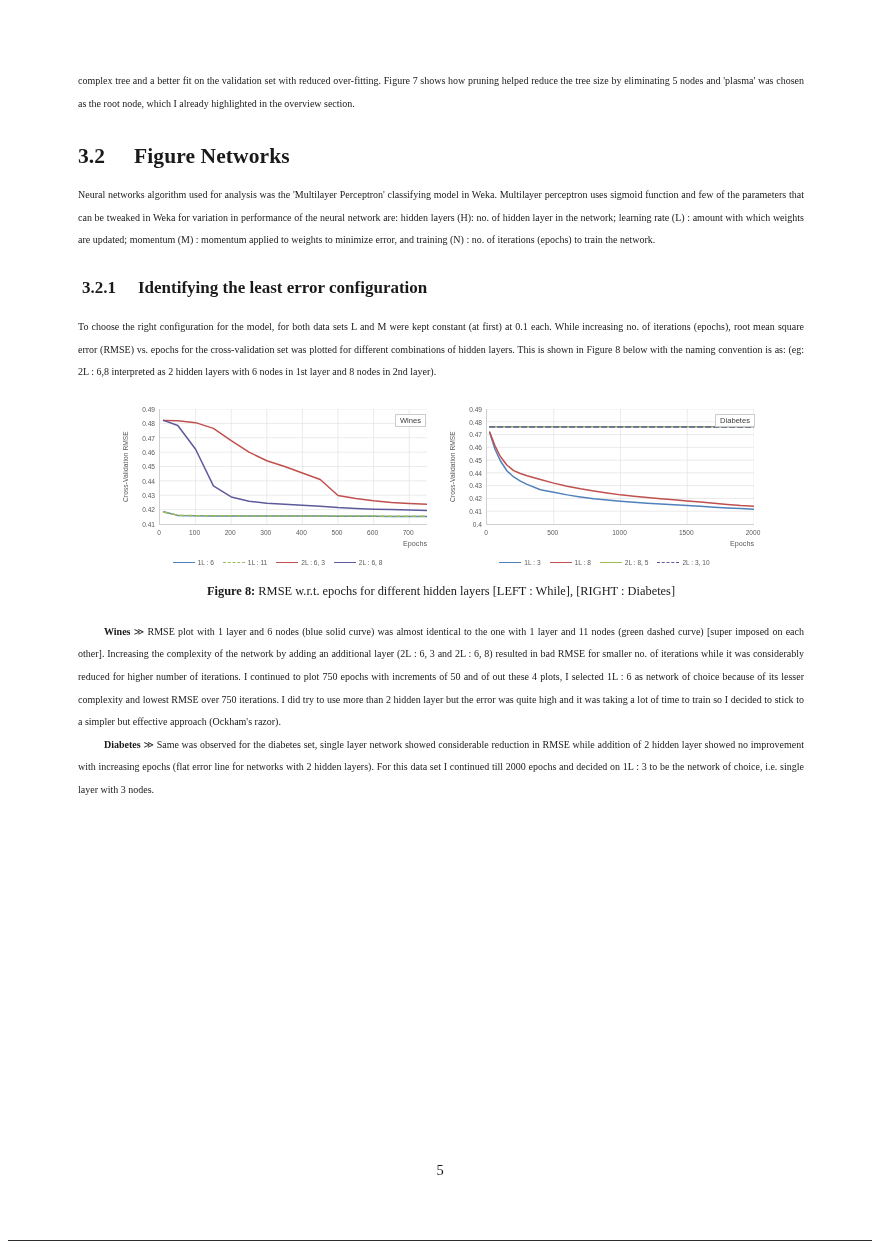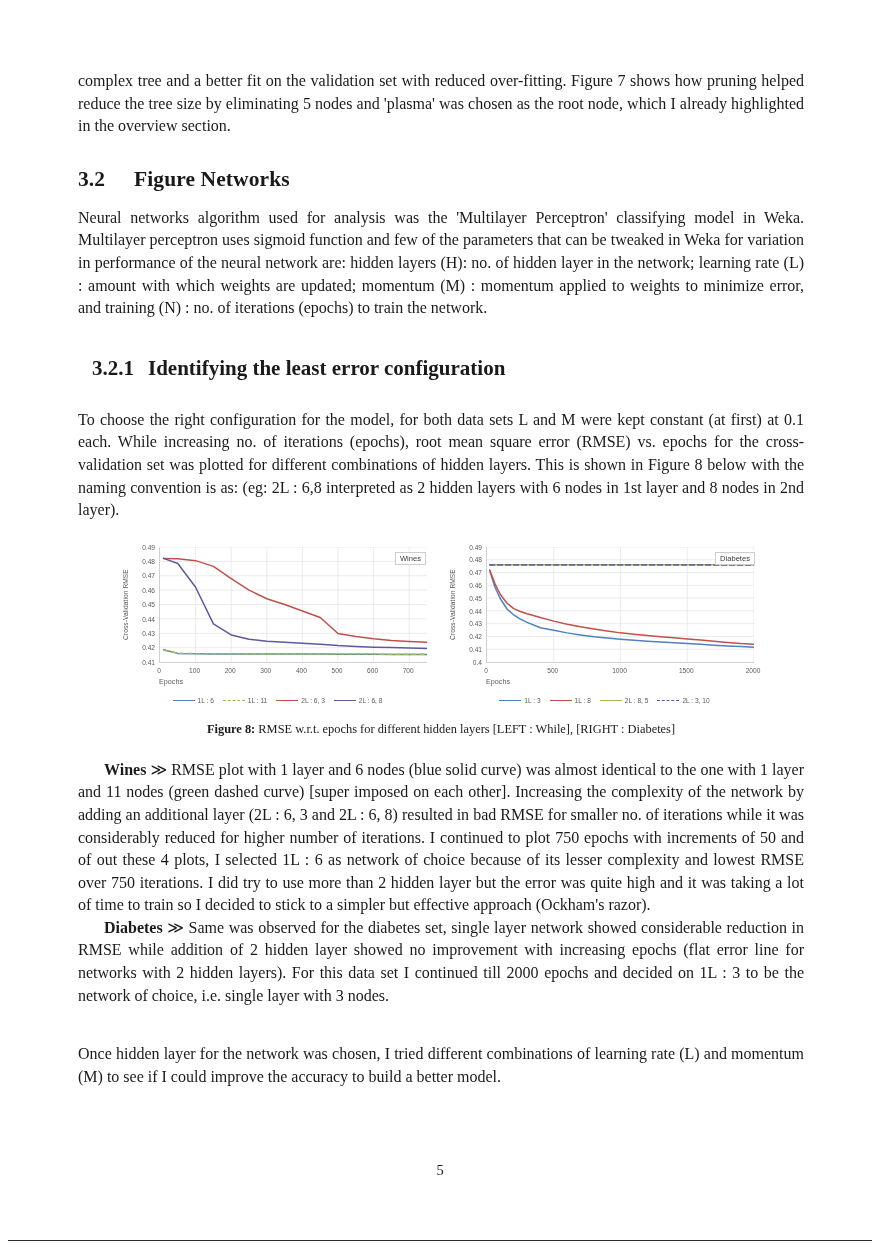--- a/index.html
+++ b/index.html
@@ -21,40 +21,40 @@
     width: 880px; height: 1247px;
   }
   .content {
     position: absolute;
     left: 78px;
     top: 70px;
     width: 726px;
   }
   p.body-text {
     margin: 0 0 0 0;
-    font-size: 16px;
+    font-size: 10px;
     line-height: 22.6px;
     text-align: justify;
     text-justify: inter-word;
     hyphens: none;
   }
   .para-gap { height: 13px; }
 
   h2.sec {
     font-size: 21.5px;
     font-weight: bold;
     margin: 0;
     letter-spacing: 0.1px;
   }
   h2.sec .num { display: inline-block; width: 56px; font-family: Liberation Serif, serif; }
 
   h3.subsec {
-    font-size: 21px;
+    font-size: 17px;
     font-weight: bold;
-    margin: 14px;
+    margin: 4px;
   }
   h3.subsec .num { display: inline-block; width: 56px; }
 
   .indent { text-indent: 26px; }
   .lead { font-weight: bold; }
 
   
   .figure-wrap {
     margin: 0 auto;
     width: 640px;
@@ -130,21 +130,21 @@
     left: 38px;
     top: 126px;
     width: 268px;
     height: 10px;
   }
   .x-axis-title {
     position: absolute;
     left: 38px;
     top: 136px;
     width: 268px;
-    text-align: left;
+    text-align: right;
     font-size: 7.2px;
     color: #5a5a5a;
   }
   .chart-label {
     position: absolute;
     font-size: 7.6px;
     color: #3a3a3a;
     background: #ffffff;
     border: 1px solid #cccccc;
     padding: 1px 4px;
@@ -384,19 +384,18 @@
 
     <p class="body-text indent"><span class="lead">Wines</span><span> ≫ RMSE plot with 1 layer and 6 nodes (blue solid curve) was almost identical to the one with 1 layer and 11 nodes (green dashed curve) [super imposed on each other]. Increasing the complexity of the network by adding an additional layer (2L : 6, 3 and 2L : 6, 8) resulted in bad RMSE for smaller no. of iterations while it was considerably reduced for higher number of iterations. I continued to plot 750 epochs with increments of 50 and of out these 4 plots, I selected 1L : 6 as network of choice because of its lesser complexity and lowest RMSE over 750 iterations. I did try to use more than 2 hidden layer but the error was quite high and it was taking a lot of time to train so I decided to stick to a simpler but effective approach (Ockham's razor).</span></p>
 
     <p class="body-text indent"><span class="lead">Diabetes</span><span> ≫ Same was observed for the diabetes set, single layer network showed considerable reduction in RMSE while addition of 2 hidden layer showed no improvement with increasing epochs (flat error line for networks with 2 hidden layers). For this data set I continued till 2000 epochs and decided on 1L : 3 to be the network of choice, i.e. single layer with 3 nodes.</span></p>
 
     <div style="height:22px"></div>
 
 
     <div style="height:14px"></div>
 
-    <p class="body-text">Once hidden layer for the network was chosen, I tried different combinations of learning rate (L) and momentum (M) to see if I could improve the accuracy to build a better model.</p>
 
   </div>
 
   <div class="page-number">5</div>
   <div class="bottom-rule"></div>
 </div>
 
 </body></html>

